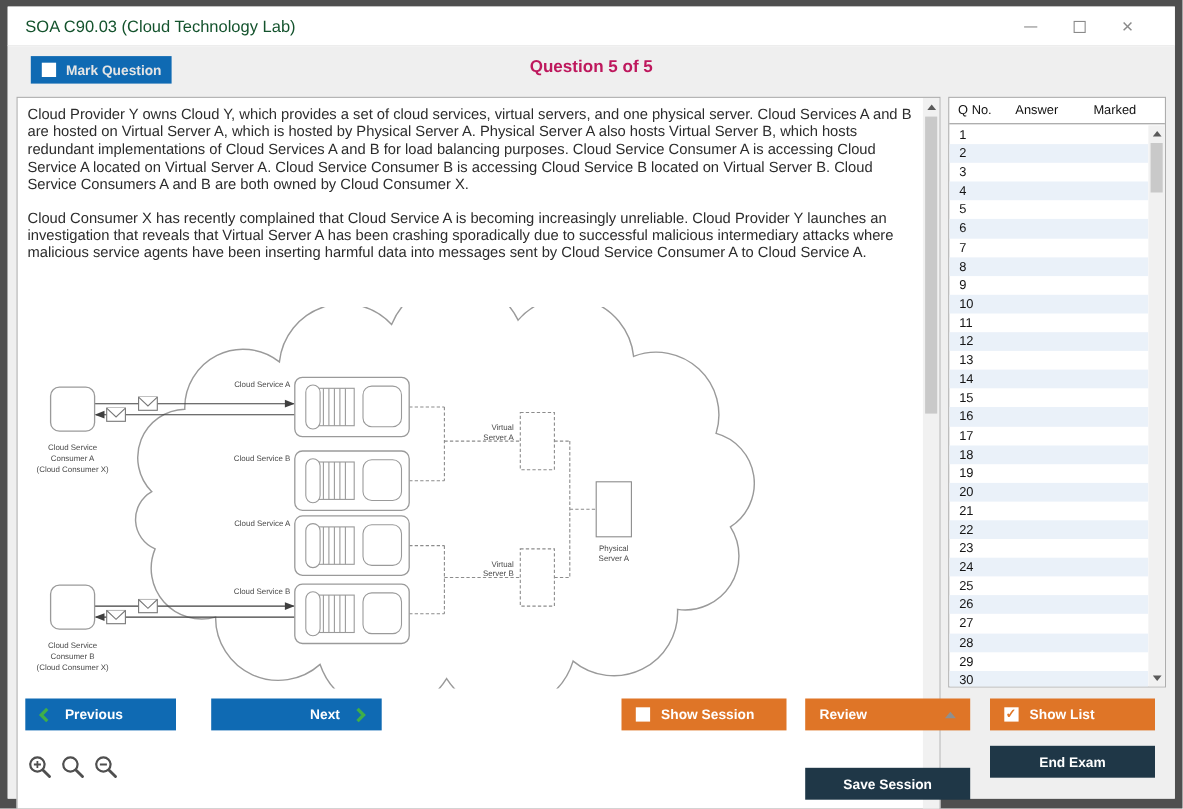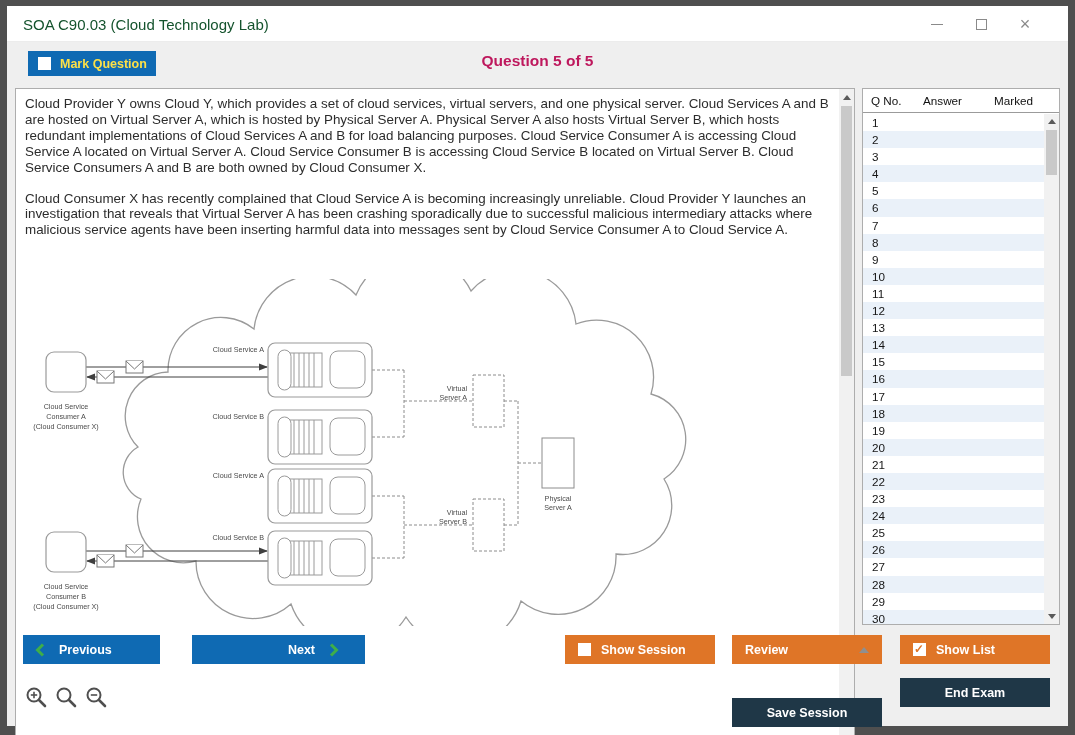--- a/index.html
+++ b/index.html
@@ -13,21 +13,21 @@
   .title-text { position:absolute; left:16px; top:10px; font-size:15px; color:#14532d; }
   .win-controls { position:absolute; right:34px; top:0; height:36px; display:flex; gap:26px; align-items:center; }
   .wc { width:18px; height:18px; display:flex; align-items:center; justify-content:center; cursor:default; }
   .min-glyph { width:12px; height:0; border-top:1px solid #8a8a8a; }
   .max-glyph { width:11px; height:11px; border:1px solid #8a8a8a; }
   .close-glyph { font-size:18px; color:#8a8a8a; line-height:18px; }
 
   
   .app-body { position:absolute; left:0; top:36px; right:0; bottom:0; background:#efefef; }
 
-  .mark-btn { position:absolute; left:21px; top:9px; width:128px; height:25px; background:#0f6ab3; color:#fde047;
+  .mark-btn { position:absolute; left:21px; top:9px; width:128px; height:25px; background:#0f6ab3; color:#e5e5e5;
               display:flex; align-items:center; padding-left:10px; gap:9px; font-size:12.5px; font-weight:bold; }
   .checkbox { width:13px; height:13px; background:#fff; flex:0 0 auto; position:relative; }
   .checkbox.checked::after { content:"\2713"; position:absolute; left:1px; top:-1px; font-size:12px; font-weight:bold; color:#df7527; }
   .q-counter { position:absolute; left:0; right:0; top:10px; text-align:center; font-size:15.5px; font-weight:bold; color:#be185d; }
 
   
   .main-panel { position:absolute; left:8px; top:46px; width:840px; height:681px; background:#fff; border:1px solid #adadad; overflow:hidden; }
   .question-text { position:absolute; left:9px; top:7px; right:24px; font-size:13.4px; line-height:15.9px; color:#2c2c2c; }
   .question-text p { margin-bottom:15px; }
   .diagram { position:absolute; left:0; top:190px; }
@@ -48,21 +48,21 @@
   .qrow { height:17.1px; line-height:17.1px; font-size:11.7px; color:#151515; padding-left:9px; }
   .qrow:nth-child(even) { background:#eaf1f9; }
   .list-scroll { top:24px; }
 
   
   .btn { position:absolute; height:29px; display:flex; align-items:center; color:#fff; font-size:12.5px; font-weight:bold; cursor:default; }
   .btn-blue { background:#0f6ab3; }
   .btn-orange { background:#df7527; }
   .btn-navy { background:#1f3747; justify-content:center; }
   .prev-btn { left:16px; top:593px; width:137px; padding-left:12px; gap:14px; }
-  .next-btn { left:185px; top:593px; width:173px; justify-content:flex-end; padding-right:26px; gap:14px; }
+  .next-btn { left:185px; top:593px; width:155px; justify-content:flex-end; padding-right:14px; gap:14px; }
   .show-answer-btn { left:558px; top:593px; width:150px; padding-left:13px; gap:10px; }
   .review-btn { left:725px; top:593px; width:150px; padding-left:13px; }
   .show-list-btn { left:893px; top:593px; width:150px; padding-left:13px; gap:10px; }
   .save-btn { left:725px; top:636px; width:150px;margin-top:20px; }
   .end-btn { left:893px; top:636px; width:150px; }
   .tri-up-sm { width:0; height:0; border-left:5px solid transparent; border-right:5px solid transparent; border-bottom:6px solid #8f8f8f; margin-left:auto; margin-right:13px; }
 
   .zoom-bar { position:absolute; left:18px; top:644px; display:flex; gap:7px; }
   .zoom-bar svg { display:block; }
 

